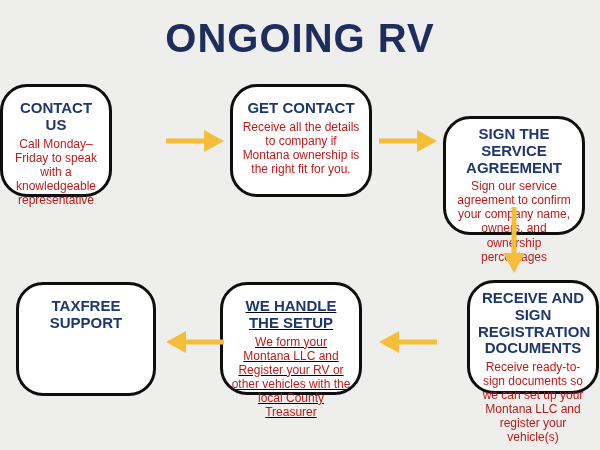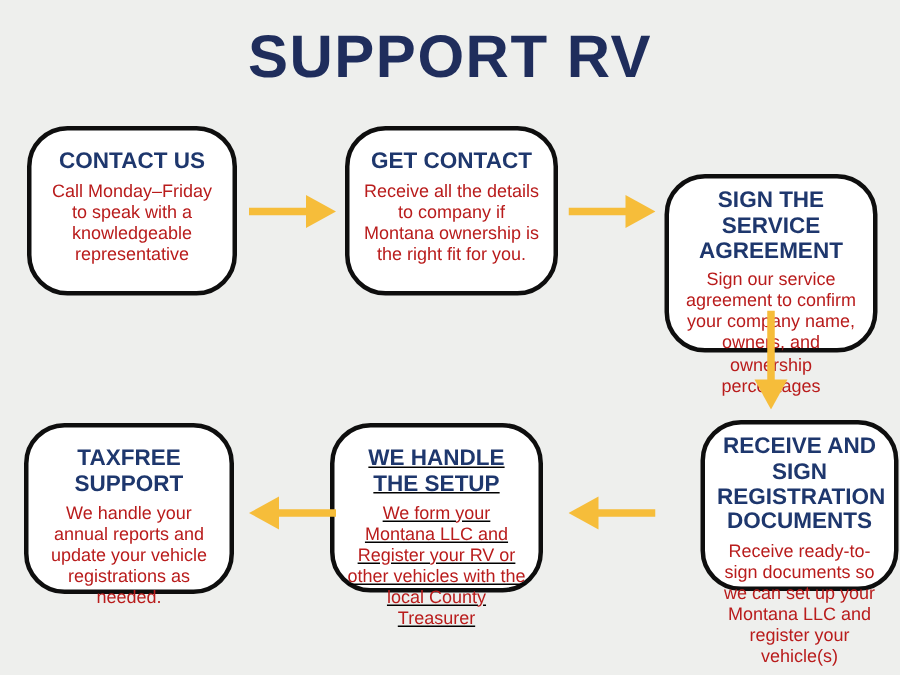--- a/index.html
+++ b/index.html
@@ -42,41 +42,41 @@
   .box-body {
     color: #b91c1c;
     font-size: 12px;
     line-height: 1.17;
     margin: 0 auto;
   }
   .narrow-head { max-width: 100px; }
   .tight { padding-top: 7px; }
 
   
-  .pos-1 { left: 18px;  top: 84px;  width: 140px; height: 113px; }
+  .pos-1 { left: 0;  top: 84px;  width: 112px; height: 113px; }
   .pos-2 { left: 230px; top: 84px;  width: 142px; height: 113px; }
   .pos-3 { left: 443px; top: 79px;  width: 142px; height: 119px; margin-top: 37px; }
   .pos-4 { left: 467px; top: 280px; width: 132px; height: 114px; }
   .pos-5 { left: 220px; top: 282px; width: 142px; height: 113px; text-decoration: underline; }
   .pos-6 { left: 16px;  top: 282px; width: 140px; height: 114px; }
 
   .arrow { position: absolute; }
   .arrow svg { display: block; fill: #F6BD3A; }
   .arr-1 { left: 166px; top: 128px; }
   .arr-2 { left: 379px; top: 128px; }
   .arr-3 { left: 501px; top: 207px; }
   .arr-4 { left: 379px; top: 329px; }
   .arr-5 { left: 166px; top: 329px; }
 </style>
 </head>
 <body>
 
 <div id="canvas">
 
-  <div class="page-title">SUPPORT RV</div>
+  <div class="page-title">ONGOING RV</div>
 
   <div class="box pos-1">
     <div class="box-heading">CONTACT US</div>
     <div class="box-body">Call Monday–Friday to speak with a knowledgeable representative</div>
   </div>
 
   <div class="box pos-2">
     <div class="box-heading">GET CONTACT</div>
     <div class="box-body">Receive all the details to company if Montana ownership is the right fit for you.</div>
   </div>
@@ -91,21 +91,20 @@
     <div class="box-body">Receive ready-to-sign documents so we can set up your Montana LLC and register your vehicle(s)</div>
   </div>
 
   <div class="box pos-5">
     <div class="box-heading narrow-head">WE HANDLE THE SETUP</div>
     <div class="box-body">We form your Montana LLC and Register your RV or other vehicles with the local County Treasurer</div>
   </div>
 
   <div class="box pos-6">
     <div class="box-heading">TAXFREE SUPPORT</div>
-    <div class="box-body">We handle your annual reports and update your vehicle registrations as needed.</div>
   </div>
 
   <div class="arrow arr-1">
     <svg width="58" height="26" viewBox="0 0 58 26">
       <rect x="0" y="10.5" width="40" height="5"></rect>
       <polygon points="38,2 58,13 38,24"></polygon>
     </svg>
   </div>
 
   <div class="arrow arr-2">

